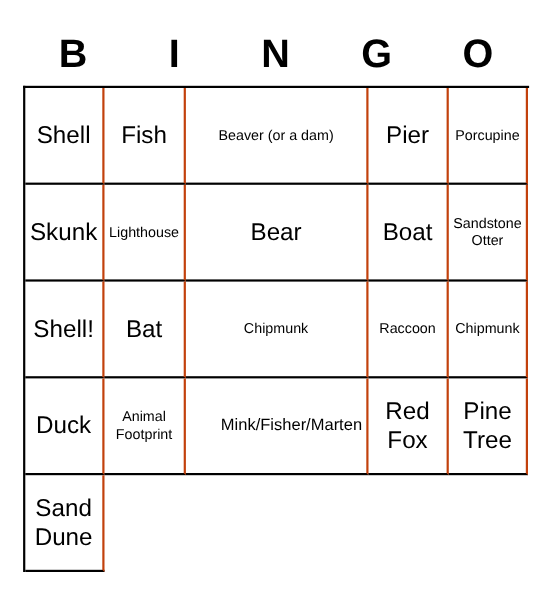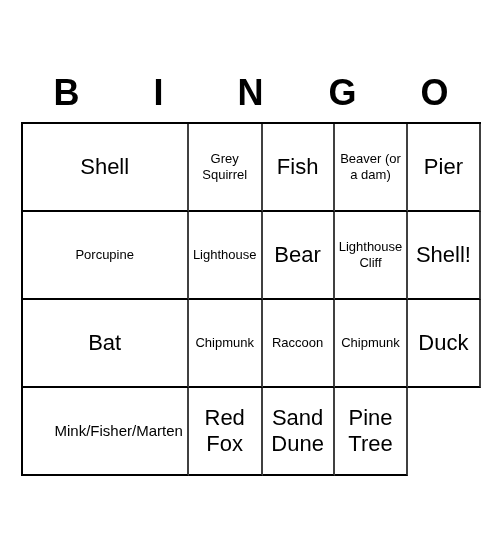--- a/index.html
+++ b/index.html
@@ -27,21 +27,21 @@
       font-weight: bold;
       padding: 4px 0;
     }
     .bingo-grid {
       display: grid;
       grid-template-columns: repeat(5, 1fr);
       border-left: 2px solid #000;
       border-top: 2px solid #000;
     }
     .bingo-cell {
-      border-right: 2px solid #404040;
+      border-right: 2px solid #c2410c;
       border-bottom: 2px solid #000;
       min-height: 88px;
       display: flex;
       align-items: center;
       justify-content: center;
       text-align: center;
       padding: 6px 4px;
     }
     .bingo-cell .cell-text {
       line-height: 1.2;
@@ -59,67 +59,73 @@
       <div class="bingo-header-cell">I</div>
       <div class="bingo-header-cell">N</div>
       <div class="bingo-header-cell">G</div>
       <div class="bingo-header-cell">O</div>
     </div>
   <div class="bingo-grid">
   <div class="bingo-cell">
         <span class="cell-text large">Shell</span>
       </div>
       <div class="bingo-cell">
-        <span class="cell-text small">Grey Squirrel</span>
-      </div>
-      <div class="bingo-cell">
         <span class="cell-text large">Fish</span>
       </div>
       <div class="bingo-cell">
         <span class="cell-text small">Beaver (or a dam)</span>
       </div>
       <div class="bingo-cell">
         <span class="cell-text large">Pier</span>
       </div>
       <div class="bingo-cell">
         <span class="cell-text small">Porcupine</span>
       </div>
       <div class="bingo-cell">
+        <span class="cell-text large">Skunk</span>
+      </div>
+      <div class="bingo-cell">
         <span class="cell-text small">Lighthouse</span>
       </div>
       <div class="bingo-cell">
         <span class="cell-text large">Bear</span>
       </div>
       <div class="bingo-cell">
-        <span class="cell-text small">Lighthouse Cliff</span>
+        <span class="cell-text large">Boat</span>
+      </div>
+      <div class="bingo-cell">
+        <span class="cell-text small">Sandstone Otter</span>
       </div>
       <div class="bingo-cell">
         <span class="cell-text large">Shell!</span>
       </div>
       <div class="bingo-cell">
         <span class="cell-text large">Bat</span>
       </div>
       <div class="bingo-cell">
         <span class="cell-text small">Chipmunk</span>
       </div>
       <div class="bingo-cell">
         <span class="cell-text small">Raccoon</span>
       </div>
       <div class="bingo-cell">
         <span class="cell-text small">Chipmunk</span>
       </div>
       <div class="bingo-cell">
         <span class="cell-text large">Duck</span>
       </div>
       <div class="bingo-cell">
+        <span class="cell-text small">Animal Footprint</span>
+      </div>
+      <div class="bingo-cell">
         <span class="cell-text xsmall">Mink/Fisher/Marten</span>
       </div>
       <div class="bingo-cell">
         <span class="cell-text large">Red Fox</span>
       </div>
       <div class="bingo-cell">
-        <span class="cell-text large">Sand Dune</span>
+        <span class="cell-text large">Pine Tree</span>
       </div>
       <div class="bingo-cell">
-        <span class="cell-text large">Pine Tree</span>
+        <span class="cell-text large">Sand Dune</span>
       </div>
     </div>
 </div>
 
 </body></html>

